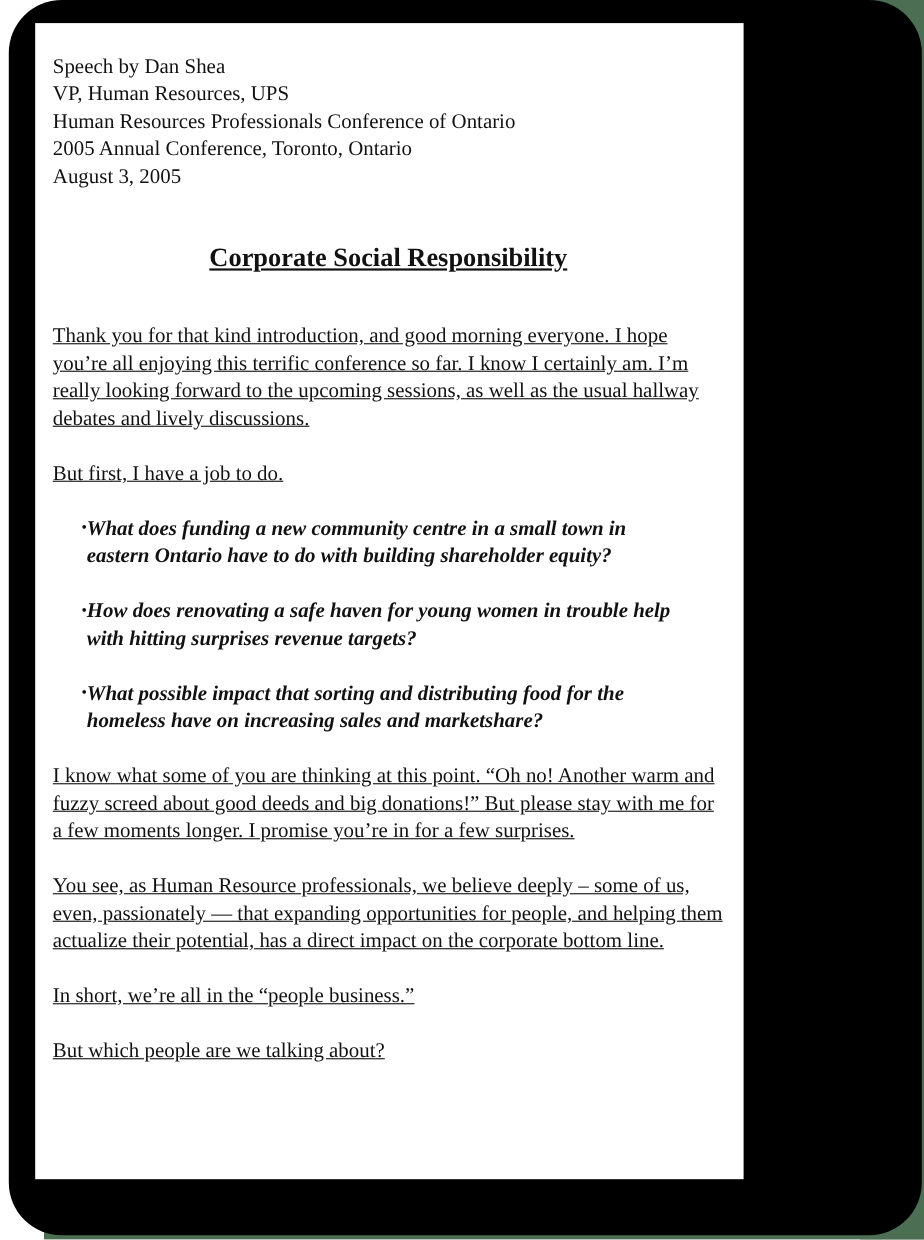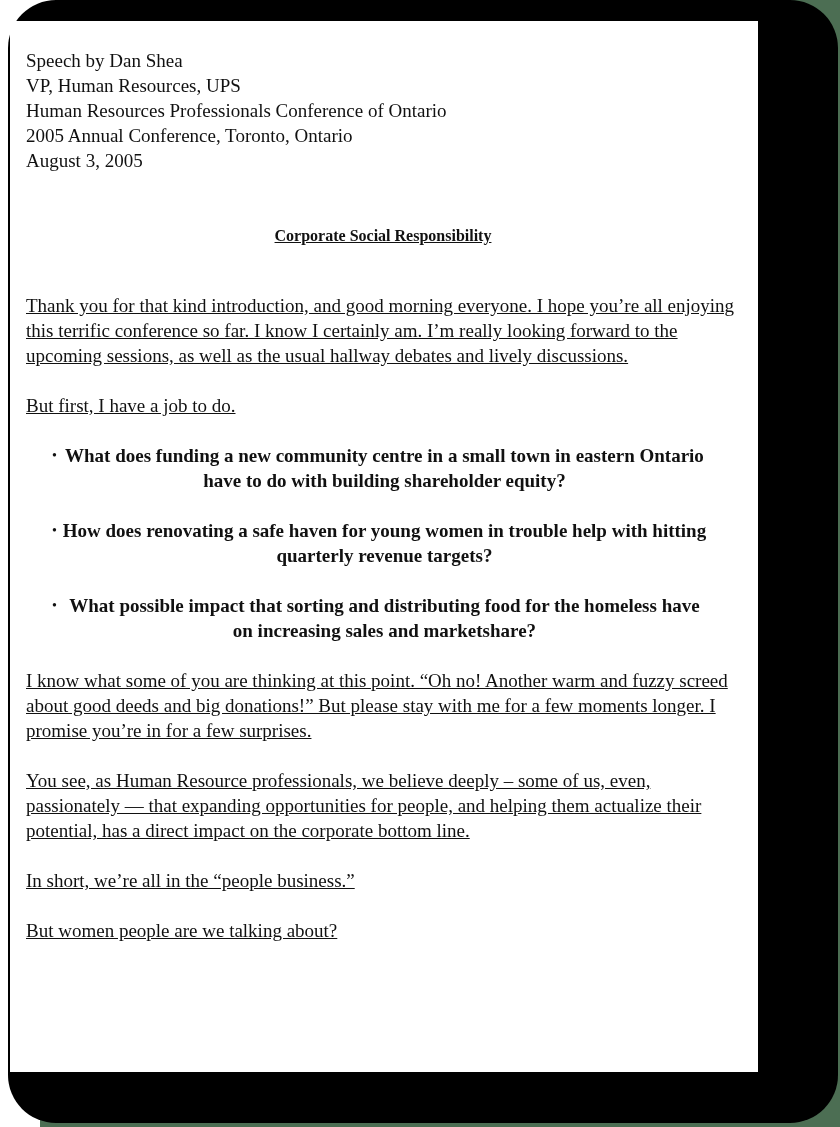--- a/index.html
+++ b/index.html
@@ -31,36 +31,36 @@
   
   .frame {
     position: absolute;
     left: 8px; top: 0; right: 2px; bottom: 4px;
     background: #000000;
     border-radius: 48px;
   }
   
   .page {
     position: absolute;
-    left: 10px; top: 21px;
-    width: 748px; height: 1051px;
+    left: 32px; top: 21px;
+    width: 644px; height: 1051px;
     background: #ffffff;
   }
   .content {
     padding: 27px 18px 0 16px;
     color: #111111;
     font-size: 19px;
     line-height: 25px;
   }
   .header-block { margin: 0; }
   .header-line { white-space: nowrap; }
   .doc-title {
     margin: 50px 0 45px 0;
     text-align: center;
-    font-size: 16px;
+    font-size: 24px;
     line-height: 25px;
     font-weight: bold;
     text-decoration: underline;
   }
   p.para {
     margin: 0 0 25px 0;
     text-decoration: underline;
   }
   .bullet-list {
     margin: 0;
@@ -73,23 +73,23 @@
   }
   .bullet-dot {
     flex: 0 0 29px;
     padding-left: 26px;
     box-sizing: border-box;
     font-size: 14px;
     line-height: 25px;
   }
   .bullet-text {
     flex: 1 1 auto;
+    font-style: italic;
     font-weight: bold;
     padding-right: 28px;
-    text-align: center;
   }
 </style>
 </head>
 <body>
 
 <div class="stage">
   <div class="backdrop-right"></div>
   <div class="backdrop-bottom"></div>
   <div class="frame"></div>
 
@@ -109,28 +109,28 @@
       <p class="para">Thank you for that kind introduction, and good morning everyone. I hope you’re all enjoying this terrific conference so far. I know I certainly am. I’m really looking forward to the upcoming sessions, as well as the usual hallway debates and lively discussions.</p>
       <p class="para">But first, I have a job to do.</p>
 
       <ul class="bullet-list">
         <li class="bullet-item">
           <span class="bullet-dot">•</span>
           <span class="bullet-text">What does funding a new community centre in a small town in eastern Ontario have to do with building shareholder equity?</span>
         </li>
         <li class="bullet-item">
           <span class="bullet-dot">•</span>
-          <span class="bullet-text">How does renovating a safe haven for young women in trouble help with hitting quarterly revenue targets?</span>
+          <span class="bullet-text">How does renovating a safe haven for young women in trouble help with hitting surprises revenue targets?</span>
         </li>
         <li class="bullet-item">
           <span class="bullet-dot">•</span>
           <span class="bullet-text">What possible impact that sorting and distributing food for the homeless have on increasing sales and marketshare?</span>
         </li>
       </ul>
 
       <p class="para">I know what some of you are thinking at this point. “Oh no! Another warm and fuzzy screed about good deeds and big donations!” But please stay with me for a few moments longer. I promise you’re in for a few surprises.</p>
       <p class="para">You see, as Human Resource professionals, we believe deeply – some of us, even, passionately — that expanding opportunities for people, and helping them actualize their potential, has a direct impact on the corporate bottom line.</p>
       <p class="para">In short, we’re all in the “people business.”</p>
-      <p class="para">But women people are we talking about?</p>
+      <p class="para">But which people are we talking about?</p>
 
     </div>
   </div>
 </div>
 
 </body></html>

